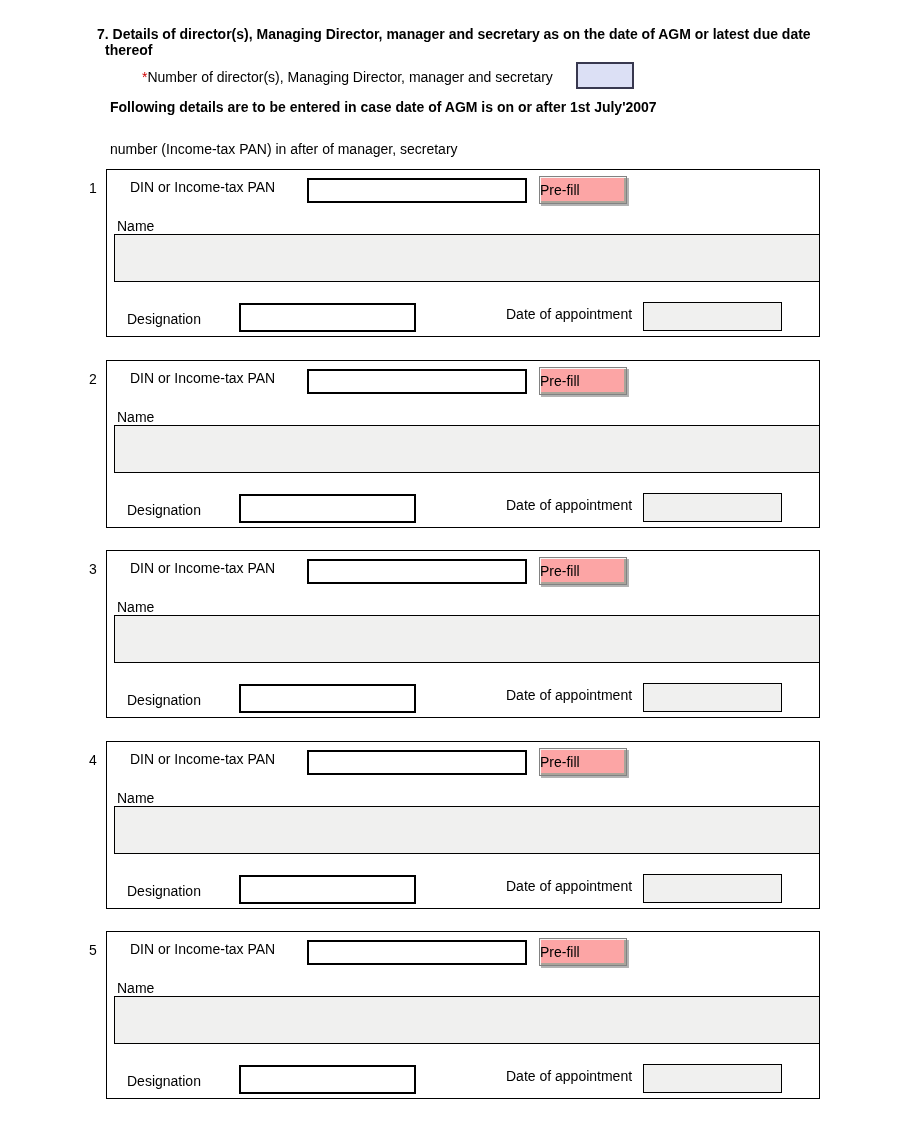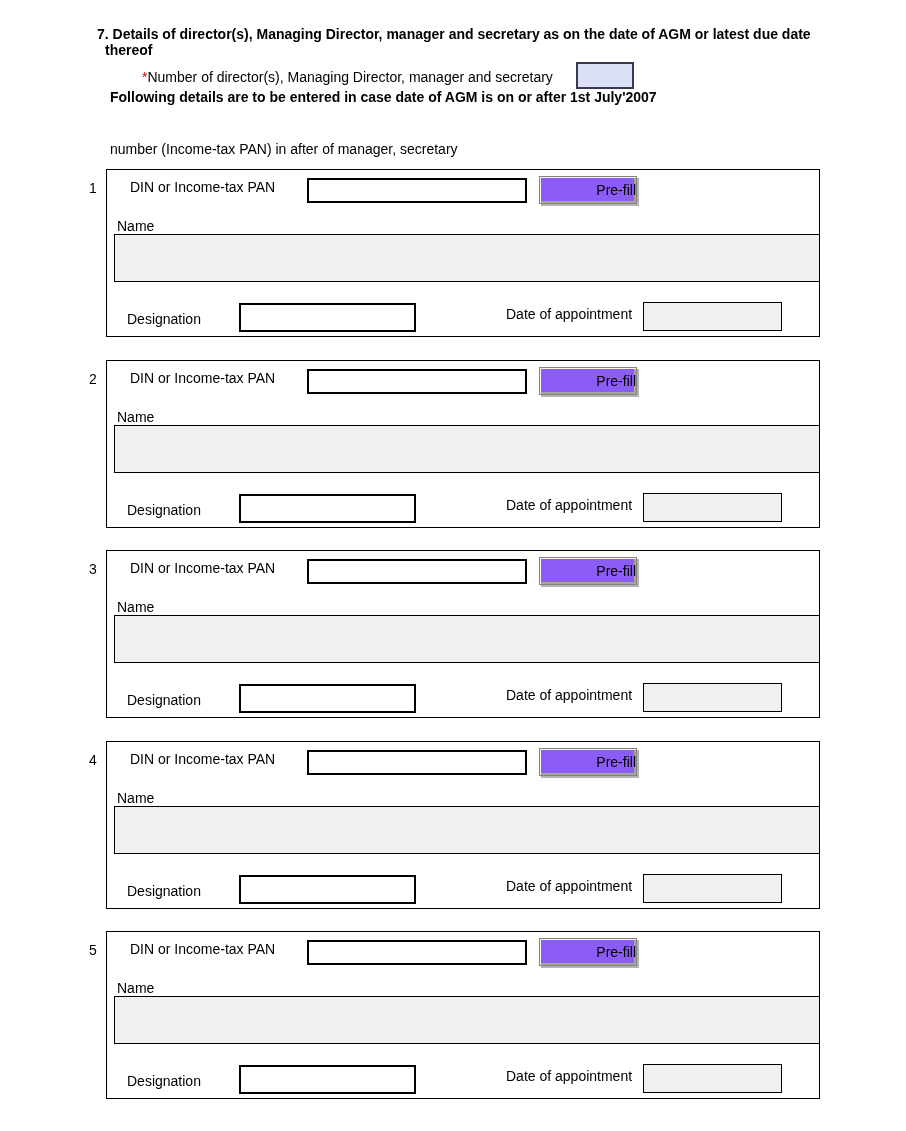--- a/index.html
+++ b/index.html
@@ -23,21 +23,21 @@
   .count-row { left:110px; top:69px;margin-left:32px; }
   .req { color:#cc0000; font-weight:normal; }
 
   .count-input {
     left:576px; top:62px; width:58px; height:27px;
     background:#dce0f5;
     border:2px solid #38384f;
     font:inherit; padding:0 3px;
   }
 
-  .agm-note { left:110px; top:89px; font-weight:bold; }
+  .agm-note { left:110px; top:99px; font-weight:bold; }
 
   .instruction { left:110px; top:124px; width:745px; line-height:16.5px; }
 
   
   .entry {
     position:absolute;
     left:106px; width:714px; height:168px;
     border:1.5px solid #000;
     background:#fff;
   }
@@ -54,26 +54,26 @@
   .name-lbl  { left:10px;  top:48px;  }
   .desig-lbl { left:20px;  top:141px; }
   .date-lbl  { left:399px; top:136px; }
 
   .din-input {
     position:absolute; left:200px; top:8px; width:220px; height:25px;
     border:2px solid #000; background:#fff;
     font:inherit; padding:0 4px;
   }
   .prefill {
-    position:absolute; left:432px; top:6px; width:98px; height:28px;
-    background:#8b5cf6;
+    position:absolute; left:432px; top:6px; width:88px; height:28px;
+    background:#fca5a5;
     border:1px solid #828282;
     box-shadow: inset 1px 1px 0 #f7f6f4, inset -2px -2px 0 #a9a49a, 2px 2px 0 #b3b3b3;
     font-family:inherit; font-size:14px; color:#000;
-    text-align:right; cursor:pointer;
+    text-align:left; cursor:pointer;
   }
   .name-box {
     position:absolute; left:7px; top:64px; width:706px; height:48px;
     background:#f0f0ef;
     border:1.5px solid #000;
     resize:none; font:inherit; padding:2px 4px;
   }
   .desig-input {
     position:absolute; left:132px; top:133px; width:177px; height:29px;
     border:2px solid #000; background:#fff;

